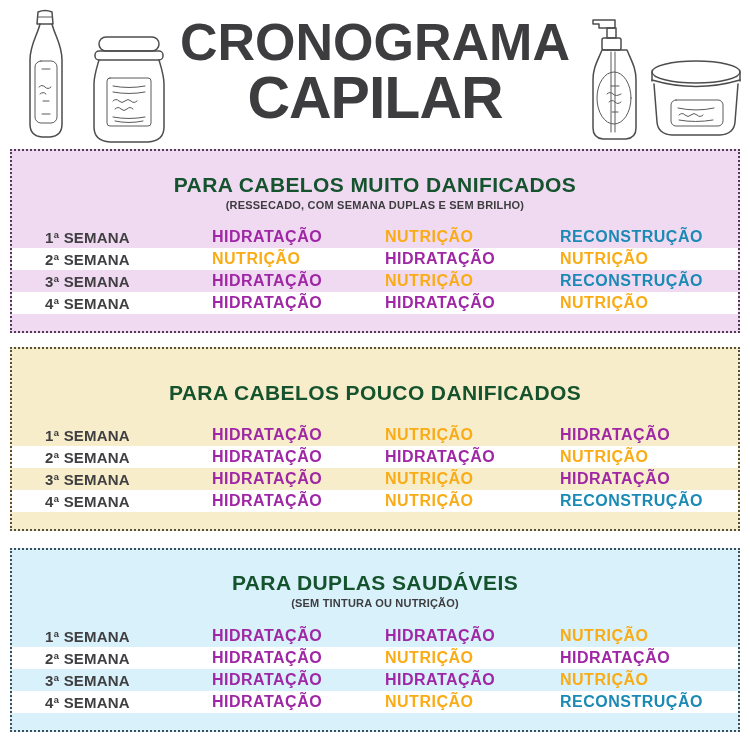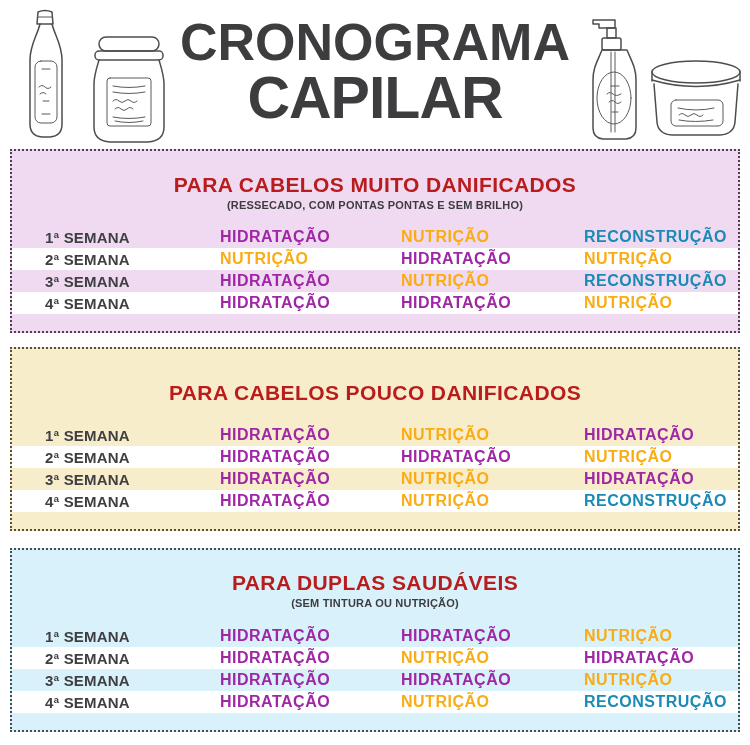--- a/index.html
+++ b/index.html
@@ -17,32 +17,32 @@
   .ink{stroke:#4d4d4d;stroke-width:1.5;fill:none;stroke-linecap:round;stroke-linejoin:round;}
   .ink-thin{stroke:#5a5a5a;stroke-width:1;fill:none;stroke-linecap:round;stroke-linejoin:round;}
 
   
   .section{position:absolute;left:10px;width:730px;height:184px;box-sizing:border-box;}
   .s1{top:149px;background:#f0daf1;border:2px dotted #533a56;}
   .s2{top:347px;background:#f8edcb;border:2px dotted #55503c;}
   .s3{top:548px;background:#d8f1fa;border:2px dotted #3e4f55;}
 
   .section-title{position:absolute;left:0;right:0;margin:0;text-align:center;
-                 font-size:21px;font-weight:bold;color:#b91c1c;letter-spacing:0.4px;}
+                 font-size:21px;font-weight:bold;color:#14532d;letter-spacing:0.4px;}
   .s1 .section-title{top:22px;}
   .s2 .section-title{top:32px;}
   .s3 .section-title{top:21px;}
   .section-subtitle{position:absolute;left:0;right:0;text-align:center;
                     font-size:11px;font-weight:bold;color:#3d3d40;letter-spacing:0.2px;}
   .s1 .section-subtitle{top:48px;}
   .s3 .section-subtitle{top:47px;}
 
   .rows{position:absolute;top:75px;left:0;right:0;}
   .row{display:grid;grid-template-columns:167px 173px 175px auto;
-       height:22px;align-items:center;padding-left:33px;gap:8px;}
+       height:22px;align-items:center;padding-left:33px;}
   .row:nth-child(even){background:#ffffff;}
   .week{font-size:15px;font-weight:bold;color:#3f3e41;letter-spacing:0.2px;}
   .treat{font-size:16px;font-weight:bold;letter-spacing:0.5px;}
 </style>
 </head>
 <body>
 
 <div class="page">
 
   <div class="icon" style="left:22px;top:8px;">
@@ -84,21 +84,21 @@
       <rect class="ink-thin" x="26" y="42" width="52" height="26" rx="5"></rect>
       <path class="ink-thin" d="M33,50 q18,4 36,0 M34,57 q3,-3 6,0 t6,0 t6,0 t6,0 M34,62 q16,3 34,0"></path>
     </svg>
   </div>
 
   <h1 class="main-title title-line2">CAPILAR</h1>
   <h1 class="main-title title-line1">CRONOGRAMA</h1>
 
   <section class="section s1">
     <h2 class="section-title">PARA CABELOS MUITO DANIFICADOS</h2>
-    <div class="section-subtitle">(RESSECADO, COM PONTAS PONTAS E SEM BRILHO)</div>
+    <div class="section-subtitle">(RESSECADO, COM SEMANA DUPLAS E SEM BRILHO)</div>
     <div class="rows">
       <div class="row">
         <span class="week">1ª SEMANA</span>
         <span class="treat" style="color: rgb(159, 39, 165);">HIDRATAÇÃO</span>
         <span class="treat" style="color: rgb(249, 172, 21);">NUTRIÇÃO</span>
         <span class="treat" style="color: rgb(27, 138, 180);">RECONSTRUÇÃO</span>
       </div>
       <div class="row">
         <span class="week">2ª SEMANA</span>
         <span class="treat" style="color: rgb(249, 172, 21);">NUTRIÇÃO</span>

